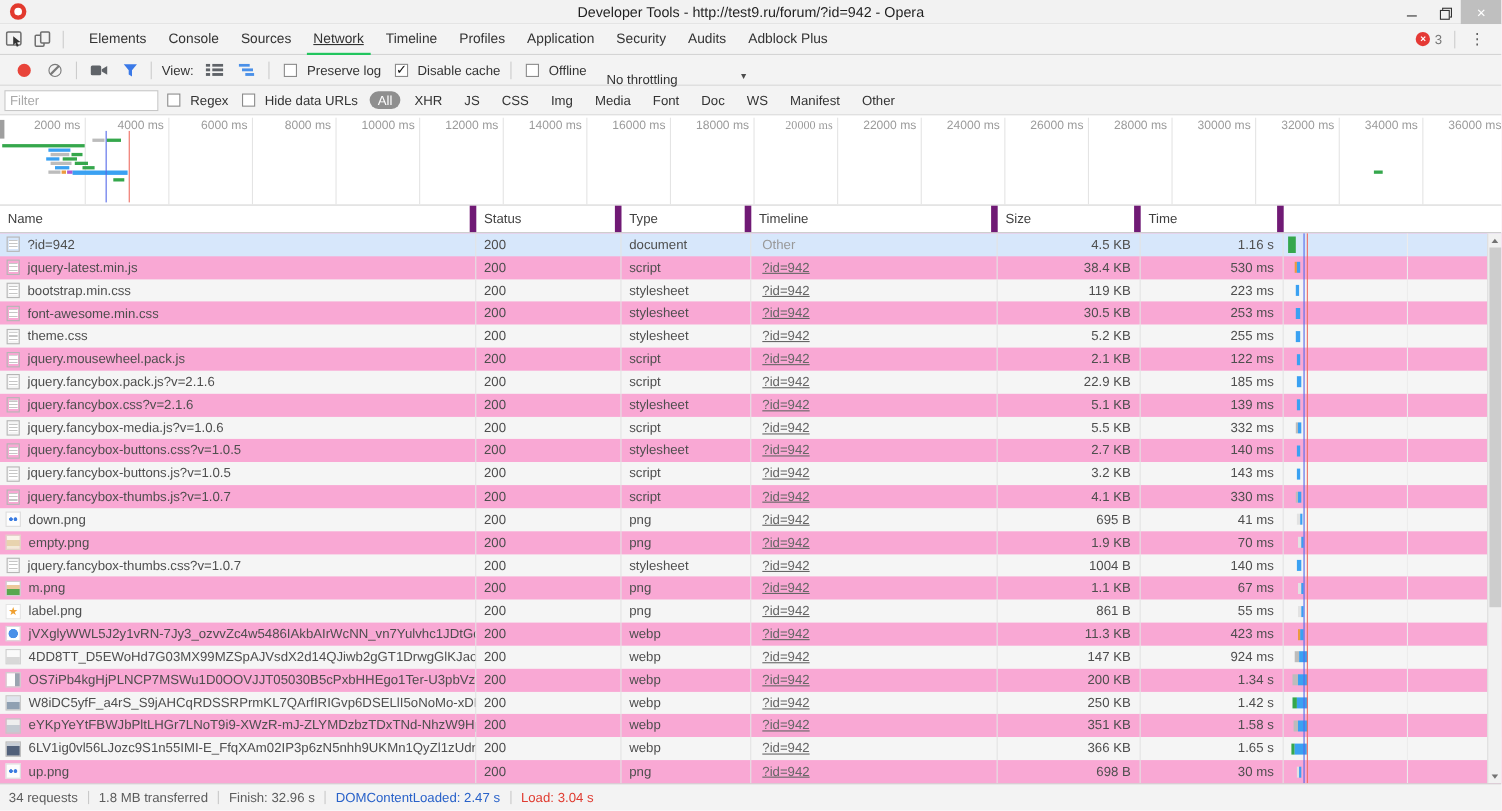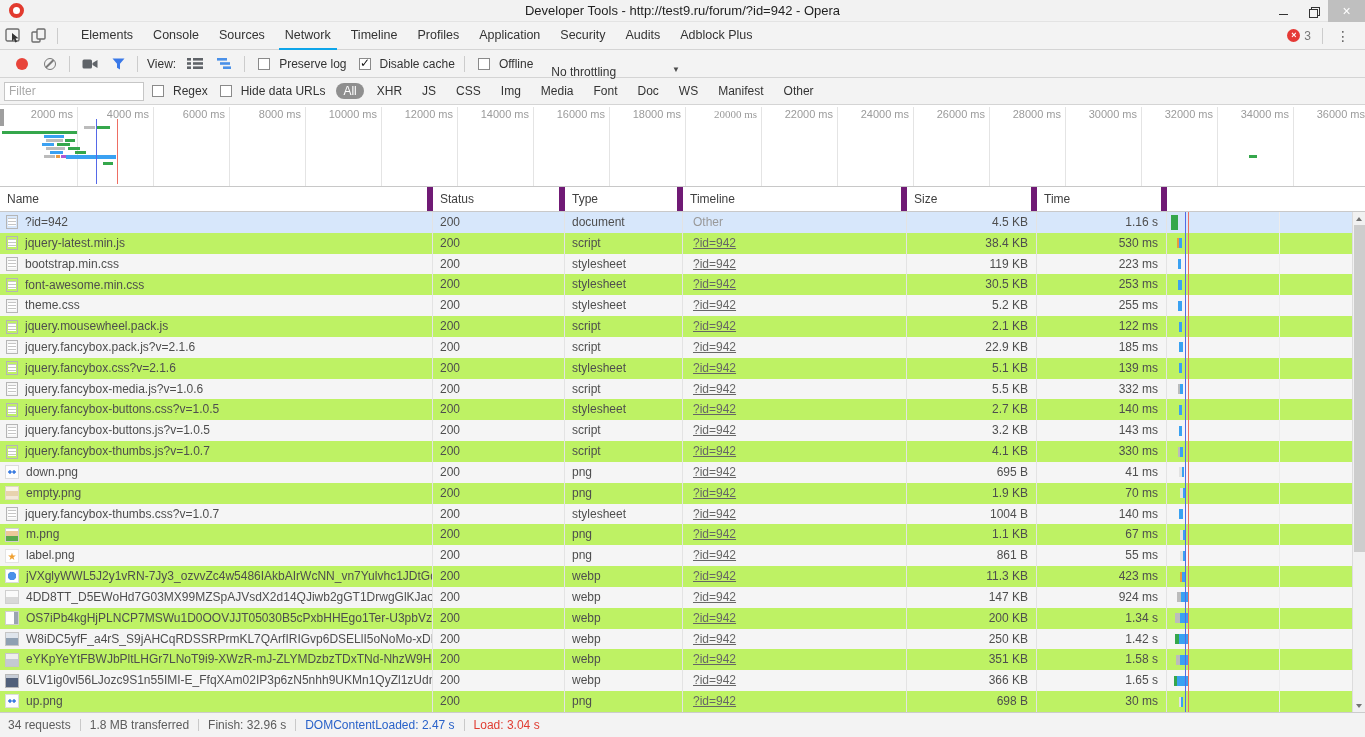--- a/index.html
+++ b/index.html
@@ -18,21 +18,21 @@
   .restore-glyph:before { content:""; position:absolute; left:2px; top:0; width:7px; height:7px; border:1px solid #333; }
   .restore-glyph:after { content:""; position:absolute; left:0; top:2px; width:7px; height:7px; border:1px solid #333; background:#f2f2f2; }
   .min-glyph { width:9px; height:1px; background:#333; margin-top:6px; }
 
   
   .tabbar { position:relative; height:28px; background:#f3f3f3; border-bottom:1px solid #d4d4d4; display:flex; align-items:center; }
   .tb-icon { width:26px; height:24px; display:flex; align-items:center; justify-content:center; }
   .vdiv { width:1px; height:16px; background:#ccc; margin:0 5px; }
   .tabs { display:flex; height:28px; margin-left:8px; }
   .tab { padding:0 6px; margin:0 4px; line-height:26px; font-size:12.5px; color:#333; border-bottom:2px solid transparent; white-space:nowrap; }
-  .tab.active { border-bottom:2px solid #0ea5e9; }
+  .tab.active { border-bottom:2px solid #22c55e;text-decoration:underline; }
   .tabbar-right { margin-left:auto; display:flex; align-items:center; padding-right:6px; }
   .err-badge { display:flex; align-items:center; }
   .err-icon { width:13px; height:13px; border-radius:50%; background:#e53935; color:#fff; font-size:9px; line-height:13px; text-align:center; font-weight:bold; }
   .err-count { color:#777; margin:0 6px 0 4px; font-size:12px; }
   .kebab { color:#5f5f5f; font-size:14px; padding:0 8px; letter-spacing:1px; }
 
   
   .toolbar { height:28px; background:#f3f3f3; border-bottom:1px solid #d4d4d4; display:flex; align-items:center; padding-left:8px; }
   .record-dot { width:12px; height:12px; border-radius:50%; background:#e8443a; margin:0 8px; }
   .clear-icon { width:12px; height:12px; border:1.6px solid #7a7a7a; border-radius:50%; position:relative; margin:0 8px; }
@@ -61,21 +61,21 @@
   .ov-handle { position:absolute; left:0; top:4px; width:4px; height:17px; background:#9f9f9f; }
 
   
   .thead { position:relative; height:25px; background:#fff; border-bottom:1px solid #c9c9c9; display:flex; }
   .hcell { border-right:6px solid #701a75; line-height:24px; padding-left:7px; color:#404040; position:relative; }
   .c-name{ width:433px; } .c-status{ width:132px; } .c-type{ width:118px; } .c-init{ width:224px; }
   .c-size{ width:130px; } .c-time{ width:130px; } .c-wf{ flex:1; border-right:none; position:relative; }
   .sort-arrow { position:absolute; right:12px; top:8px; font-size:8px; color:#8a8a8a; }
   .hdr-grid { position:absolute; left:112px; top:0; bottom:0; width:1px; background:#ccc; }
 
-  .tbody { position:relative; height:500px; overflow:hidden; background:#bef264; }
+  .tbody { position:relative; height:500px; overflow:hidden; background:#f9a8d4; }
   .trow { display:flex; height:20.83px; position:relative; }
   .trow.alt { background:#f5f5f5; }
   .trow.sel { background:#d7e7fb; }
   .cell { border-right:1px solid #e3e3e3; line-height:20.8px; white-space:nowrap; overflow:hidden; color:#4e4e4e; }
   .cell.c-name { padding-left:5px; display:flex; align-items:center; }
   .cell.c-status,.cell.c-type { padding-left:7px; }
   .cell.c-init { padding-left:10px; }
   .cell.num { text-align:right; padding-right:8px; }
   .cell.c-wf { border-right:none; }
   .ntext { margin-left:7px; overflow:hidden; white-space:nowrap; }

